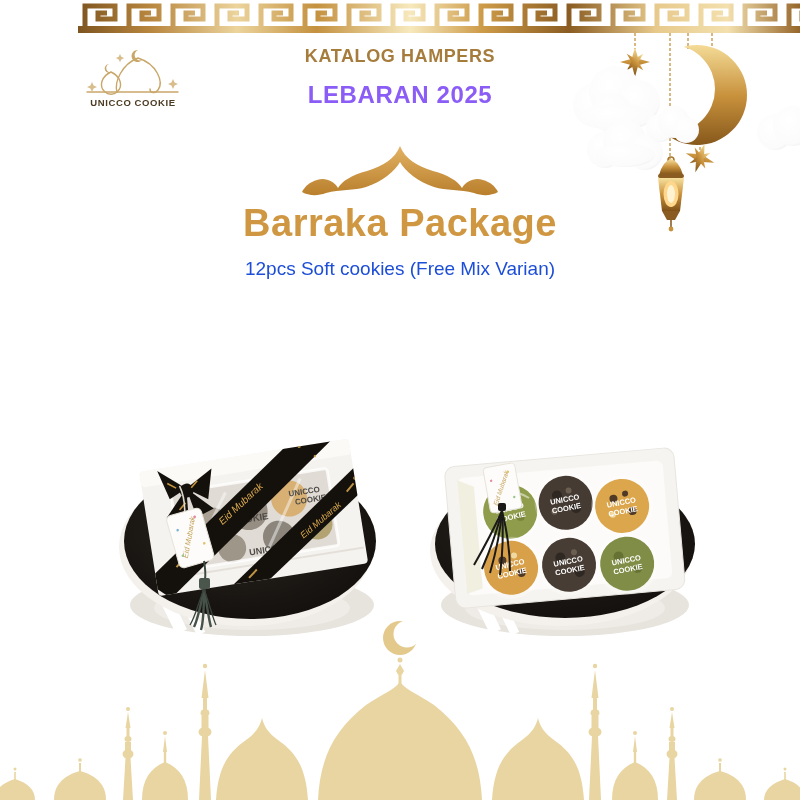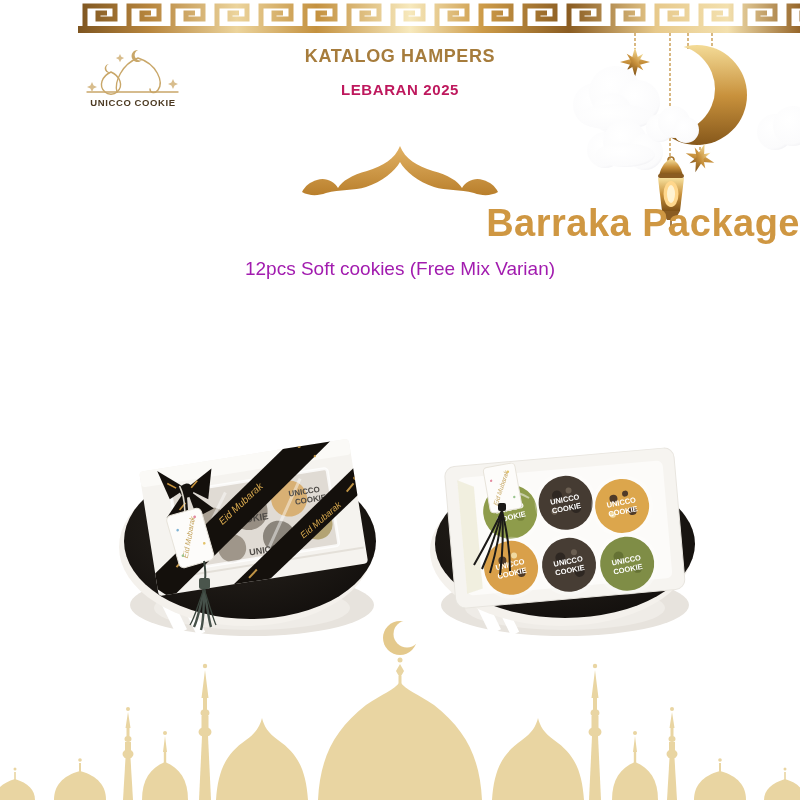--- a/index.html
+++ b/index.html
@@ -1,25 +1,25 @@
 <!DOCTYPE html>
 <html><head>
 <meta charset="utf-8">
 <style>
   html,body{margin:0;padding:0;background:#ffffff;}
   .page{position:relative;width:800px;height:800px;background:#ffffff;overflow:hidden;
         font-family:"Liberation Sans", sans-serif;}
   .abs{position:absolute;}
   .title-block{left:0;right:0;top:46px;text-align:center;}
   .catalog-title{margin:0;font-size:18px;font-weight:bold;color:#a67c3c;letter-spacing:.6px;}
-  .catalog-subtitle{margin:14px 0 0 0;font-size:15px;font-weight:bold;color:#be185d;letter-spacing:.6px;}
-  .product-name{left:0;right:0;top:202px;text-align:right;margin:0;
+  .catalog-subtitle{margin:14px 0 0 0;font-size:24px;font-weight:bold;color:#8b5cf6;letter-spacing:.6px;}
+  .product-name{left:0;right:0;top:202px;text-align:center;margin:0;
                 font-size:38px;font-weight:bold;color:#cf9742;letter-spacing:.5px;}
   .details{left:0;right:0;top:258px;text-align:center;}
-  .details p{margin:0 0 7px 0;font-size:19px;line-height:22px;color:#a21caf;}
+  .details p{margin:0 0 7px 0;font-size:19px;line-height:22px;color:#1d4ed8;}
   svg text{font-family:"Liberation Sans", sans-serif;}
 </style>
 </head>
 <body>
 
 <div class="page">
 
   <svg class="abs" style="left:78px;top:0;" width="722" height="33" viewBox="0 0 722 33">
     <defs>
       <linearGradient id="borderGrad" x1="0" y1="0" x2="1" y2="0">

